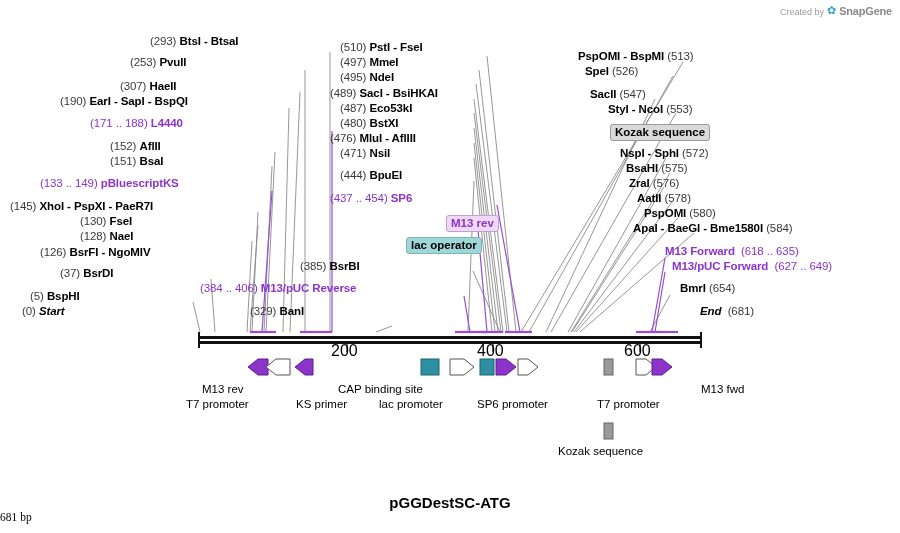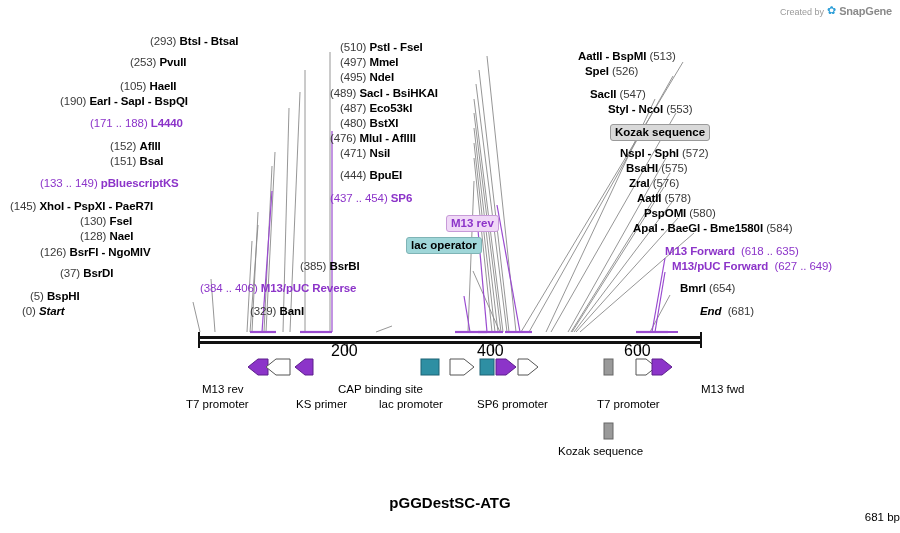--- a/index.html
+++ b/index.html
@@ -89,22 +89,23 @@
   .title {
     position: absolute;
     width: 100%;
     text-align: center;
     font-weight: bold;
     font-size: 15px;
   }
   .subtitle {
     position: absolute;
     width: 100%;
-    text-align: right;
+    text-align: left;
     font-size: 11.5px;
+    font-family: Liberation Serif, serif;
   }
   svg { position: absolute; left: 0; top: 0; }
   .tick-lbl {
     position: absolute;
     font-size: 16px;
     color: #000;
   }
 </style>
 </head>
 <body>
@@ -227,21 +228,21 @@
   <div class="tick-lbl" style="left:477px; top:342px;">400</div>
   <div class="tick-lbl" style="left:624px; top:342px;">600</div>
 
   <div class="lbl right" style="left:150px; top:35px; width:260px;">
     <span class="pos">(293)</span> <span class="enz">BtsI - BtsaI</span>
   </div>
   <div class="lbl right" style="left:130px; top:56px; width:255px;">
     <span class="pos">(253)</span> <span class="enz">PvuII</span>
   </div>
   <div class="lbl right" style="left:120px; top:80px; width:250px;">
-    <span class="pos">(105)</span> <span class="enz">HaeII</span>
+    <span class="pos">(307)</span> <span class="enz">HaeII</span>
   </div>
   <div class="lbl right" style="left:60px; top:95px; width:290px;">
     <span class="pos">(190)</span> <span class="enz">EarI - SapI - BspQI</span>
   </div>
   <div class="lbl right purple" style="left:90px; top:117px; width:272px;">
     <span class="pos">(171 .. 188)</span> <span class="enz">L4440</span>
   </div>
   <div class="lbl right" style="left:110px; top:140px; width:200px;">
     <span class="pos">(152)</span> <span class="enz">AflII</span>
   </div>
@@ -312,21 +313,21 @@
   </div>
   <div class="lbl right" style="left:300px; top:260px; width:175px;">
     <span class="pos">(385)</span> <span class="enz">BsrBI</span>
   </div>
 
   <div class="boxed plum" style="left:446px; top:215px;">M13 rev</div>
   <div class="boxed teal" style="left:406px; top:237px;">lac operator</div>
   <div class="boxed gray" style="left:610px; top:124px;">Kozak sequence</div>
 
   <div class="lbl" style="left:578px; top:50px;">
-    <span class="enz">AatII - BspMI</span> <span class="pos">(513)</span>
+    <span class="enz">PspOMI - BspMI</span> <span class="pos">(513)</span>
   </div>
   <div class="lbl" style="left:585px; top:65px;">
     <span class="enz">SpeI</span> <span class="pos">(526)</span>
   </div>
   <div class="lbl" style="left:590px; top:88px;">
     <span class="enz">SacII</span> <span class="pos">(547)</span>
   </div>
   <div class="lbl" style="left:608px; top:103px;">
     <span class="enz">StyI - NcoI</span> <span class="pos">(553)</span>
   </div>

